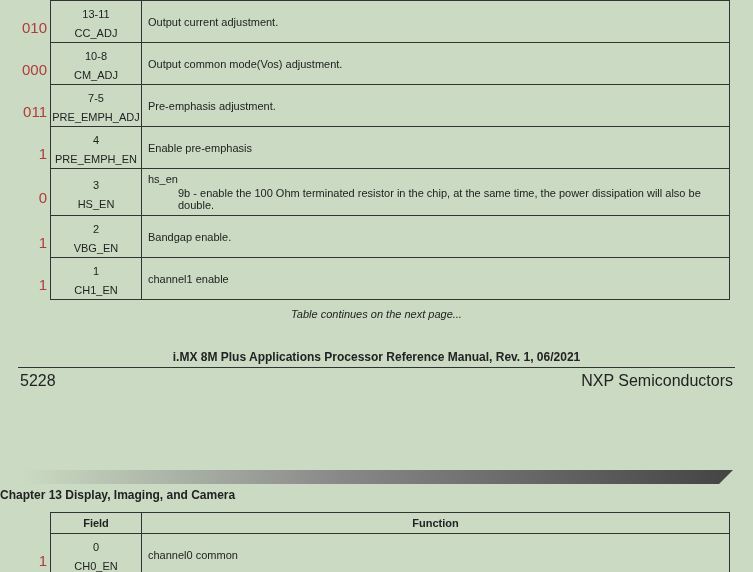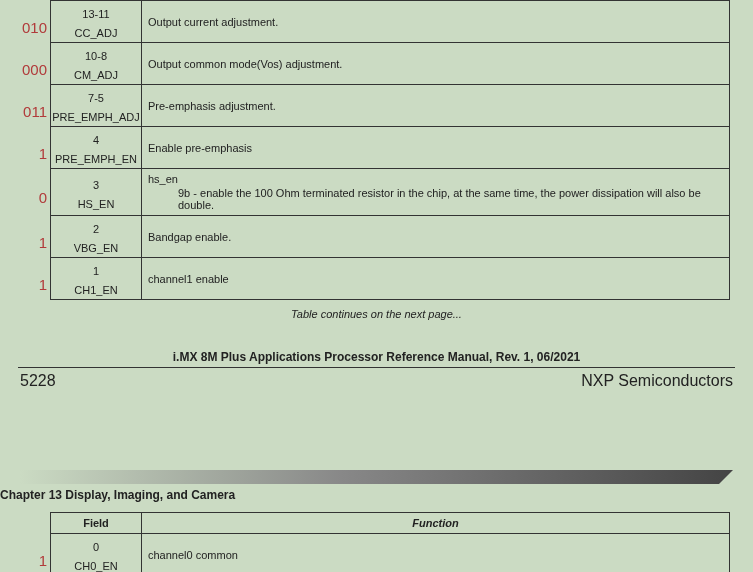--- a/index.html
+++ b/index.html
@@ -180,21 +180,21 @@
 <div class="spacer"></div>
 
 <div class="grad-bar"></div>
 <div class="chapter-title">Chapter 13 Display, Imaging, and Camera</div>
 
 <div class="page">
   <table class="regtable">
     <tbody>
       <tr class="head-row">
         <td class="fieldcol">Field</td>
-        <td class="funccol" style="text-align:center;font-style:italic;">Function</td>
+        <td class="funccol" style="text-align:center;">Function</td>
       </tr>
     </tbody>
     <tbody id="tbody2">
         <tr>
           <td class="fieldcol" style="position: relative;">
             <span class="resetcol" style="position: absolute; left: -32px; top: 50%; transform: translateY(-20%);">1</span>
             <span class="bits">0</span>
             <span class="fname">CH0_EN</span>
           </td>
           <td class="funccol"><span>channel0 common</span></td>

